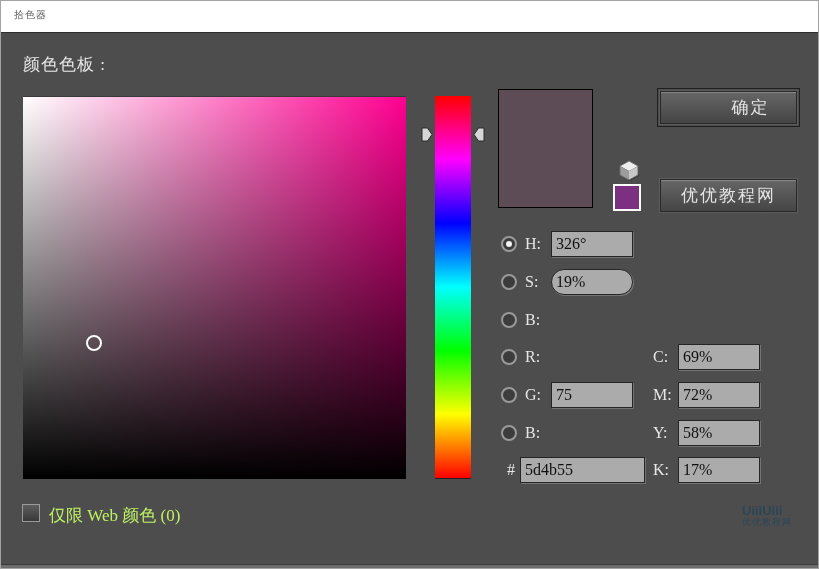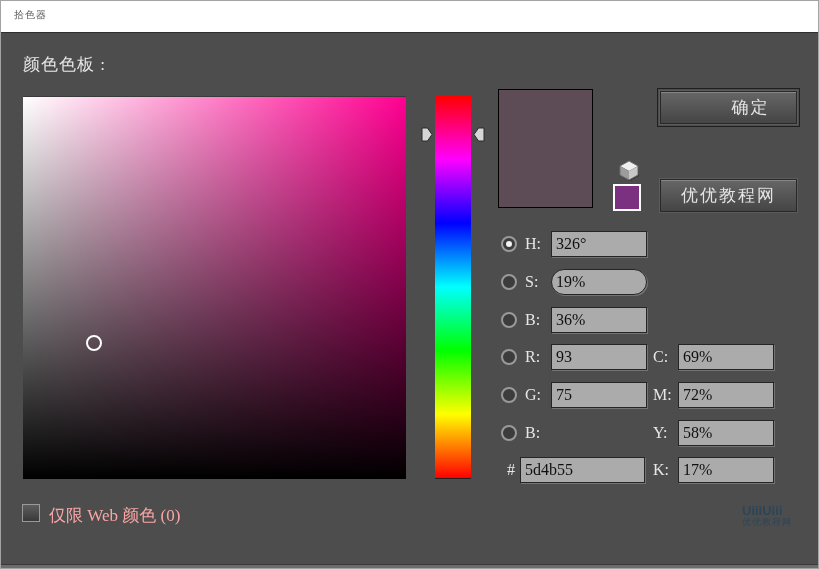--- a/index.html
+++ b/index.html
@@ -82,35 +82,35 @@
   .radio {
     position:absolute; left:500px; width:16px; height:16px; border-radius:50%;
     background:#3c3c3c; border:2px solid #9a9a9a; cursor:pointer;
   }
   .radio.selected::after {
     content:""; position:absolute; left:3px; top:3px; width:6px; height:6px;
     border-radius:50%; background:#f2f2f2;
   }
   .fld-label { position:absolute; color:#e6e6e6; font-size:16px; }
   .fld-input {
-    position:absolute; width:96px; height:26px;
+    position:absolute; width:82px; height:26px;
     background:#ababab; border:1px solid #252525;
     box-shadow:1px 1px 0 rgba(255,255,255,.22);
     font-family:inherit; font-size:16px; color:#101010; padding:0 4px;
   }
   .hex-input { width:125px; }
 
   
   .checkbox {
     position:absolute; left:21px; top:471px; width:18px; height:18px;
     background:linear-gradient(#5e5e5e, #393939); border:1px solid #9a9a9a;
     cursor:pointer;
   }
   .checkbox-label {
-    position:absolute; left:48px; top:471px; color:#fca5a5; font-size:17px;
+    position:absolute; left:48px; top:471px; color:#bef264; font-size:17px;
   }
 
   
   .watermark { position:absolute; left:741px; top:471px; text-align:left; }
   .watermark-logo {
     color:#2c4658; font-weight:bold; font-size:13px; letter-spacing:0px;
     font-family:"Liberation Sans","DejaVu Sans",sans-serif; line-height:13px;
   }
   .watermark-name {
     color:#2c4658; font-size:9px; line-height:10px; letter-spacing:1px;
@@ -167,25 +167,23 @@
     <div class="radio selected" style="top:203px"></div>
     <div class="fld-label" style="left:524px; top:202px">H:</div>
     <input class="fld-input" style="left: 550px; top: 198px;" value="326°">
 
     <div class="radio" style="top:241px"></div>
     <div class="fld-label" style="left:524px; top:240px">S:</div>
     <input class="fld-input" style="left: 550px; top: 236px; border-radius: 13px;" value="19%">
 
     <div class="radio" style="top:279px"></div>
     <div class="fld-label" style="left:524px; top:278px">B:</div>
-    <input class="fld-input" style="left: 550px; top: 274px;" value="36%">
 
     <div class="radio" style="top:316px"></div>
     <div class="fld-label" style="left:524px; top:315px">R:</div>
-    <input class="fld-input" style="left: 550px; top: 311px;" value="93">
 
     <div class="radio" style="top:354px"></div>
     <div class="fld-label" style="left:524px; top:353px">G:</div>
     <input class="fld-input" style="left: 550px; top: 349px;" value="75">
 
     <div class="radio" style="top:392px"></div>
     <div class="fld-label" style="left:524px; top:391px">B:</div>
 
     <div class="fld-label" style="left:506px; top:428px">#</div>
     <input class="fld-input hex-input" style="left: 519px; top: 424px;" value="5d4b55">

